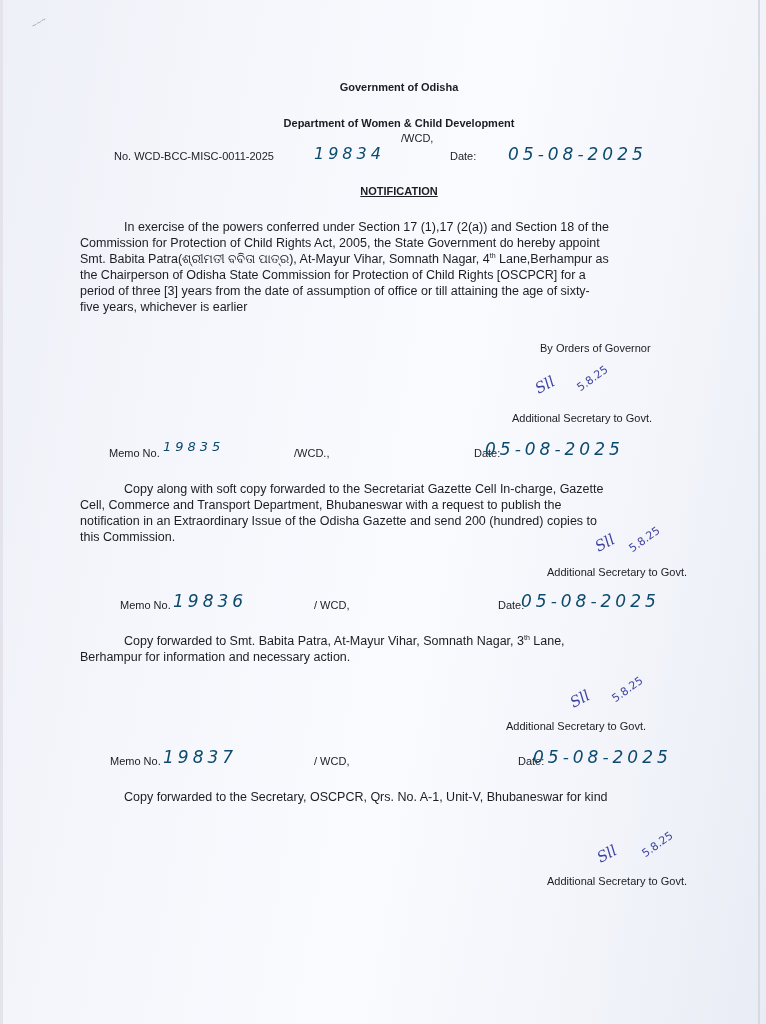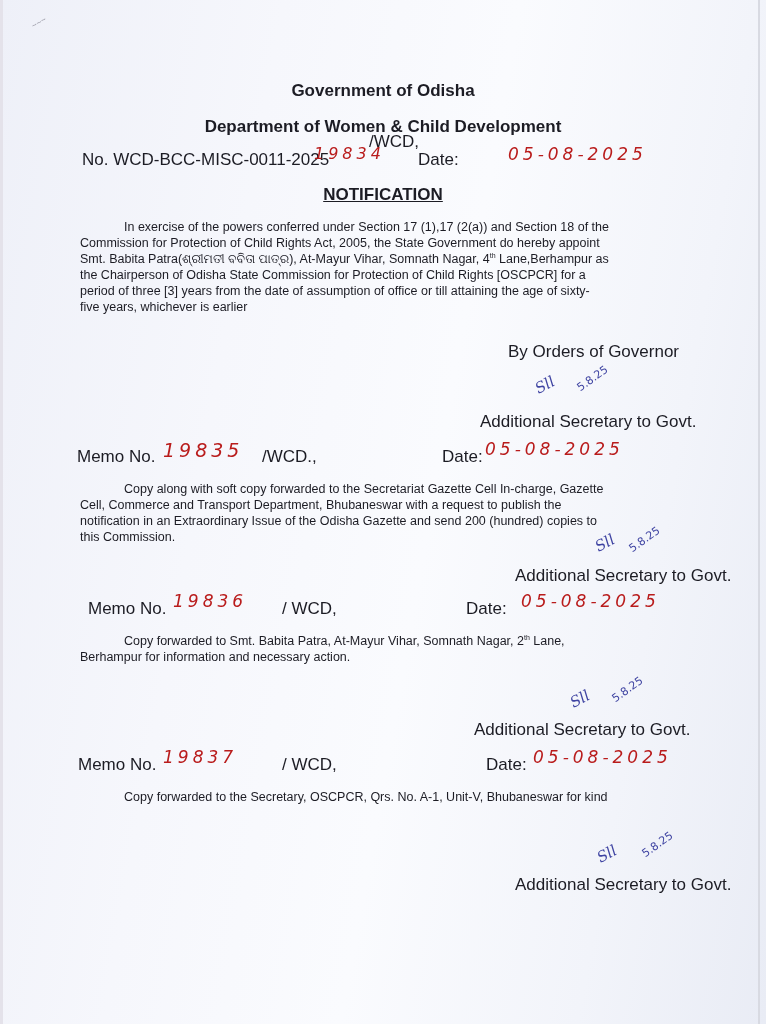--- a/index.html
+++ b/index.html
@@ -9,24 +9,24 @@
     position: relative;
     font-family: "Liberation Sans", sans-serif;
     color: #1c1c24;
   }
   .edge-right { position:absolute; right:6px; top:0; bottom:0; width:2px; background:#d8dae2; }
   .edge-left { position:absolute; left:0; top:0; bottom:0; width:3px; background:#e4e2ea; }
   .corner-mark { position:absolute; left:30px; top:14px; width:30px; height:10px; color:#9a9aa6; font-size:9px; transform:rotate(-30deg); }
   .abs { position:absolute; white-space:nowrap;text-align:center; }
   .center { left:0; right:0; text-align:center; }
   .bold { font-weight:bold; }
-  .t13 { font-size:17px; }
+  .t13 { font-size:11px;padding-left:32px; }
   .hand {
     font-family: "DejaVu Sans", sans-serif;
-    color: #b91c1c;
+    color: #0c4a6e;
     font-size: 16px;
     letter-spacing: 4px;
     font-style: italic;
     font-weight: 300;
   }
   .para {
     position:absolute; left:80px; width:619px;
     font-size:12.5px; line-height:16px; text-align:justify;
   }
   .para .indent { display:inline-block; width:44px; }
@@ -75,21 +75,21 @@
   <div>five years, whichever is earlier</div>
 </div>
 
 <div class="abs t13" style="top:342px; left:508px;">By Orders of Governor</div>
 
 <div class="sig" style="top:376px; left:535px;">Sll</div>
 <div class="sigdate" style="top:372px; left:575px;">5.8.25</div>
 <div class="abs t13" style="top:412px; left:480px;">Additional Secretary to Govt.</div>
 
 <div class="abs t13" style="top:447px; left:77px;">Memo No.</div>
-<div class="abs hand" style="top:439px; left:163px; font-size:19px;">19835</div>
+<div class="abs hand" style="top:439px; left:163px; font-size:13px;">19835</div>
 <div class="abs t13" style="top:447px; left:262px;">/WCD.,</div>
 <div class="abs t13" style="top:447px; left:442px;">Date:</div>
 <div class="abs hand" style="top:439px; left:485px; font-size:17px;">05-08-2025</div>
 
 <div class="para" style="top:481px;">
   <div><span class="indent"></span><span>Copy along with soft copy forwarded to the Secretariat Gazette Cell In-charge, Gazette</span></div>
   <div>Cell, Commerce and Transport Department, Bhubaneswar with a request to publish the</div>
   <div>notification in an Extraordinary Issue of the Odisha Gazette and send 200 (hundred) copies to</div>
   <div>this Commission.</div>
 </div>
@@ -98,21 +98,21 @@
 <div class="sigdate" style="top:533px; left:627px;">5.8.25</div>
 <div class="abs t13" style="top:566px; left:515px;">Additional Secretary to Govt.</div>
 
 <div class="abs t13" style="top:599px; left:88px;">Memo No.</div>
 <div class="abs hand" style="top:591px; left:173px; font-size:17px;">19836</div>
 <div class="abs t13" style="top:599px; left:282px;">/ WCD,</div>
 <div class="abs t13" style="top:599px; left:466px;">Date:</div>
 <div class="abs hand" style="top:591px; left:521px; font-size:17px;">05-08-2025</div>
 
 <div class="para" style="top:633px;">
-  <div><span class="indent"></span><span>Copy forwarded to Smt. Babita Patra, At-Mayur Vihar, Somnath Nagar, 2</span><sup>th</sup><span> Lane,</span></div>
+  <div><span class="indent"></span><span>Copy forwarded to Smt. Babita Patra, At-Mayur Vihar, Somnath Nagar, 3</span><sup>th</sup><span> Lane,</span></div>
   <div>Berhampur for information and necessary action.</div>
 </div>
 
 <div class="sig" style="top:690px; left:570px;">Sll</div>
 <div class="sigdate" style="top:683px; left:610px;">5.8.25</div>
 <div class="abs t13" style="top:720px; left:474px;">Additional Secretary to Govt.</div>
 
 <div class="abs t13" style="top:755px; left:78px;">Memo No.</div>
 <div class="abs hand" style="top:747px; left:163px; font-size:17px;">19837</div>
 <div class="abs t13" style="top:755px; left:282px;">/ WCD,</div>

